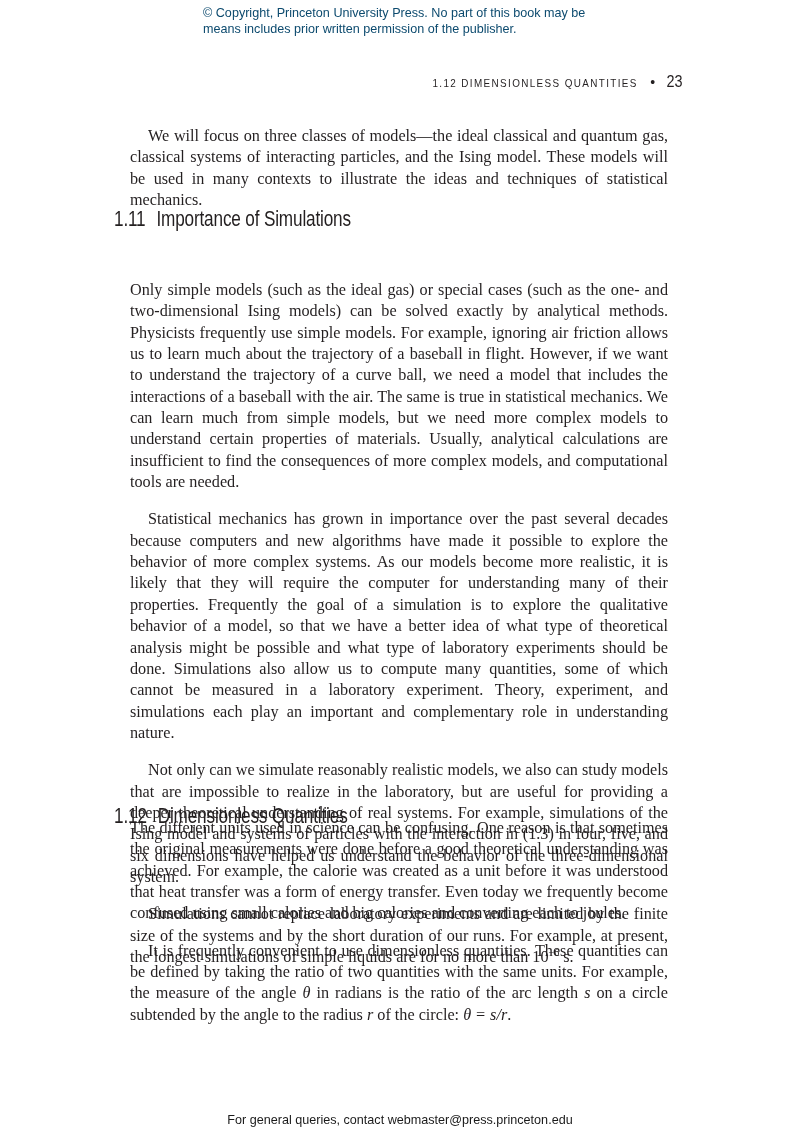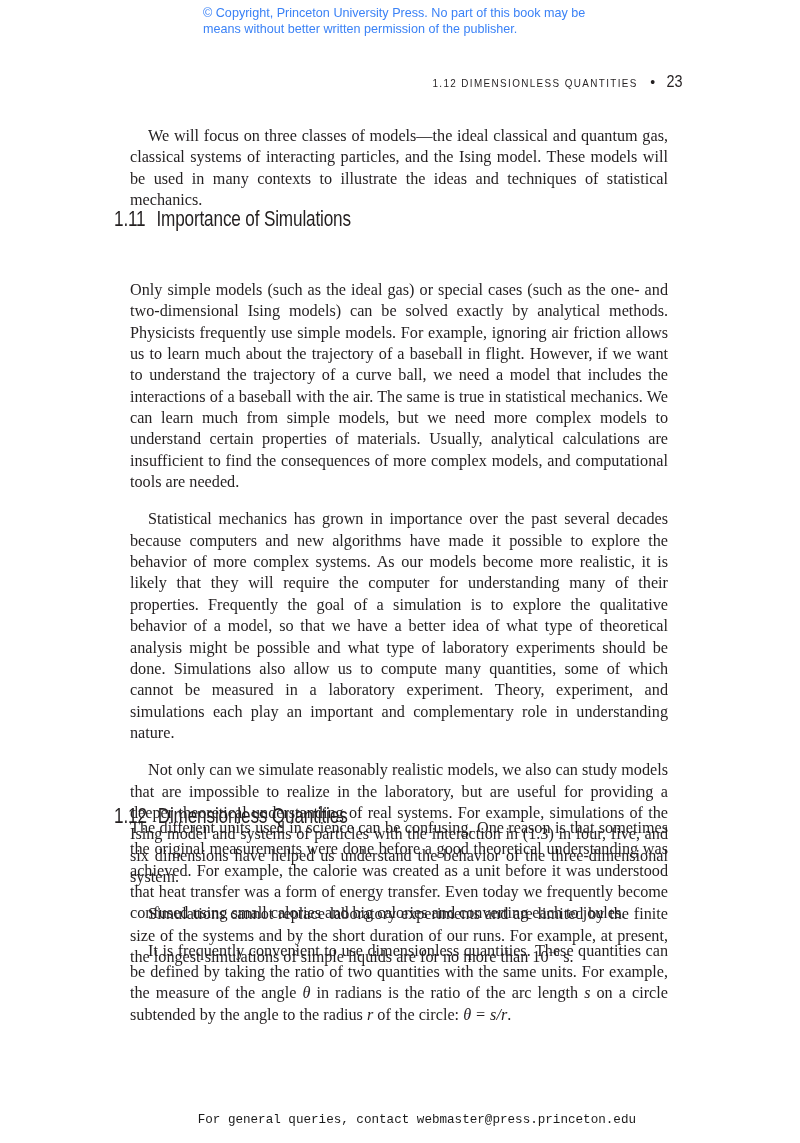--- a/index.html
+++ b/index.html
@@ -1,19 +1,19 @@
 <!DOCTYPE html>
 <html><head>
 <meta charset="utf-8">
 <style>
   html, body { margin: 0; padding: 0; background: #ffffff; }
   body { width: 800px; height: 1143px; position: relative; overflow: hidden; color: #231f20; }
   .notice {
     position: absolute; left: 203px; top: 6px; width: 420px;
-    font-family: "Liberation Sans", sans-serif; font-size: 12.6px; line-height: 15.6px; color: #3b82f6;
+    font-family: "Liberation Sans", sans-serif; font-size: 12.6px; line-height: 15.6px; color: #0c4a6e;
   }
   .notice div { white-space: nowrap; }
   .running-head {
     position: absolute; right: 116px; top: 72px;
     font-family: "Liberation Sans", sans-serif; color: #231f20;
     display: flex; align-items: baseline; gap: 0;
   }
   .rh-title { font-size: 11.5px; letter-spacing: 1.6px; transform: scaleX(0.86); transform-origin: right; display: inline-block; }
   .rh-bullet { font-size: 14px; margin: 0 10px 0 12px; }
   .rh-page { font-size: 17px; transform: scaleX(0.85); display: inline-block; }
@@ -27,32 +27,32 @@
   .heading {
     position: absolute; font-family: "Liberation Sans", sans-serif; font-size: 22px; color: #231f20;
     transform: scaleX(0.78); transform-origin: left; white-space: nowrap; letter-spacing: -0.2px;
   }
   .heading .num { margin-right: 14px; }
   .h111 { top: 206px; }
   .block2 { position: absolute; top: 264px; }
   .h112 { top: 803px; }
   .block3 { position: absolute; top: 802px; }
   .footer {
-    position: absolute; left: 0; width: 636px; top: 1113px; text-align: right;
-    font-family: Liberation Mono, monospace; font-size: 12.6px; color: #1a1a1a;
+    position: absolute; left: 0; width: 800px; top: 1113px; text-align: center;
+    font-family: Liberation Sans, sans-serif; font-size: 12.6px; color: #1a1a1a;
   }
   i.math { font-style: italic; }
   sup { font-size: 10px; line-height: 0; }
 </style>
 </head>
 <body>
 
 <div class="notice">
   <div>© Copyright, Princeton University Press. No part of this book may be</div>
-  <div>means without better written permission of the publisher.</div>
+  <div>means includes prior written permission of the publisher.</div>
 </div>
 
 <div class="running-head">
   <span class="rh-title">1.12 DIMENSIONLESS QUANTITIES</span>
   <span class="rh-bullet">•</span>
   <span class="rh-page">23</span>
 </div>
 
 <div class="content">
   <div class="block1">

